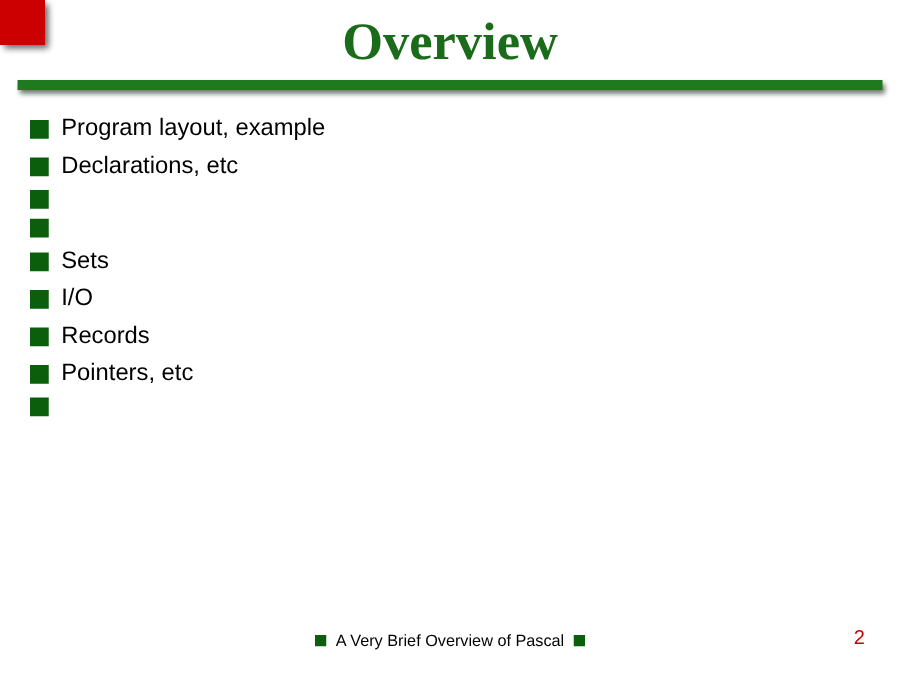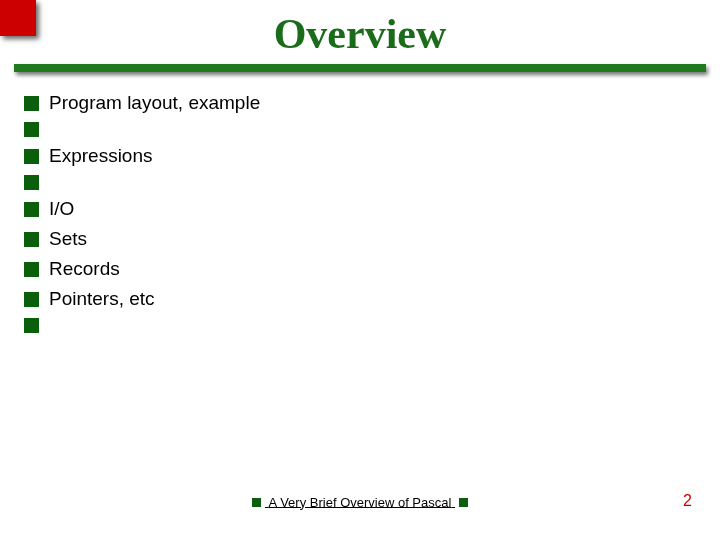--- a/index.html
+++ b/index.html
@@ -49,24 +49,23 @@
       background: #0b5e0b;
       margin-right: 10px;
       flex-shrink: 0;
     }
     .item-text {
       font-size: 19px;
       color: #000;
     }
     .footer {
       position: absolute;
-      bottom: 30px;
+      bottom: 20px;
       left: 0;
       width: 100%;
-      text-decoration: underline;
     }
     .footer-center {
       text-align: center;
       font-family: Arial, sans-serif;
       font-size: 13px;
       color: #000;
     }
     .sm-bullet {
       display: inline-block;
       width: 9px;
@@ -95,35 +94,35 @@
 <h1 class="title">Overview</h1>
 <div class="rule"></div>
 
 <div class="content">
   <div class="item">
     <span class="bullet"></span>
     <span class="item-text">Program layout, example</span>
   </div>
   <div class="item">
     <span class="bullet"></span>
-  </div>
-  <div class="item">
-    <span class="bullet"></span>
-    <span class="item-text">Expressions</span>
+    <span class="item-text">Declarations, etc</span>
   </div>
   <div class="item">
     <span class="bullet"></span>
   </div>
   <div class="item">
     <span class="bullet"></span>
-    <span class="item-text">I/O</span>
   </div>
   <div class="item">
     <span class="bullet"></span>
     <span class="item-text">Sets</span>
+  </div>
+  <div class="item">
+    <span class="bullet"></span>
+    <span class="item-text">I/O</span>
   </div>
   <div class="item">
     <span class="bullet"></span>
     <span class="item-text">Records</span>
   </div>
   <div class="item">
     <span class="bullet"></span>
     <span class="item-text">Pointers, etc</span>
   </div>
   <div class="item">

